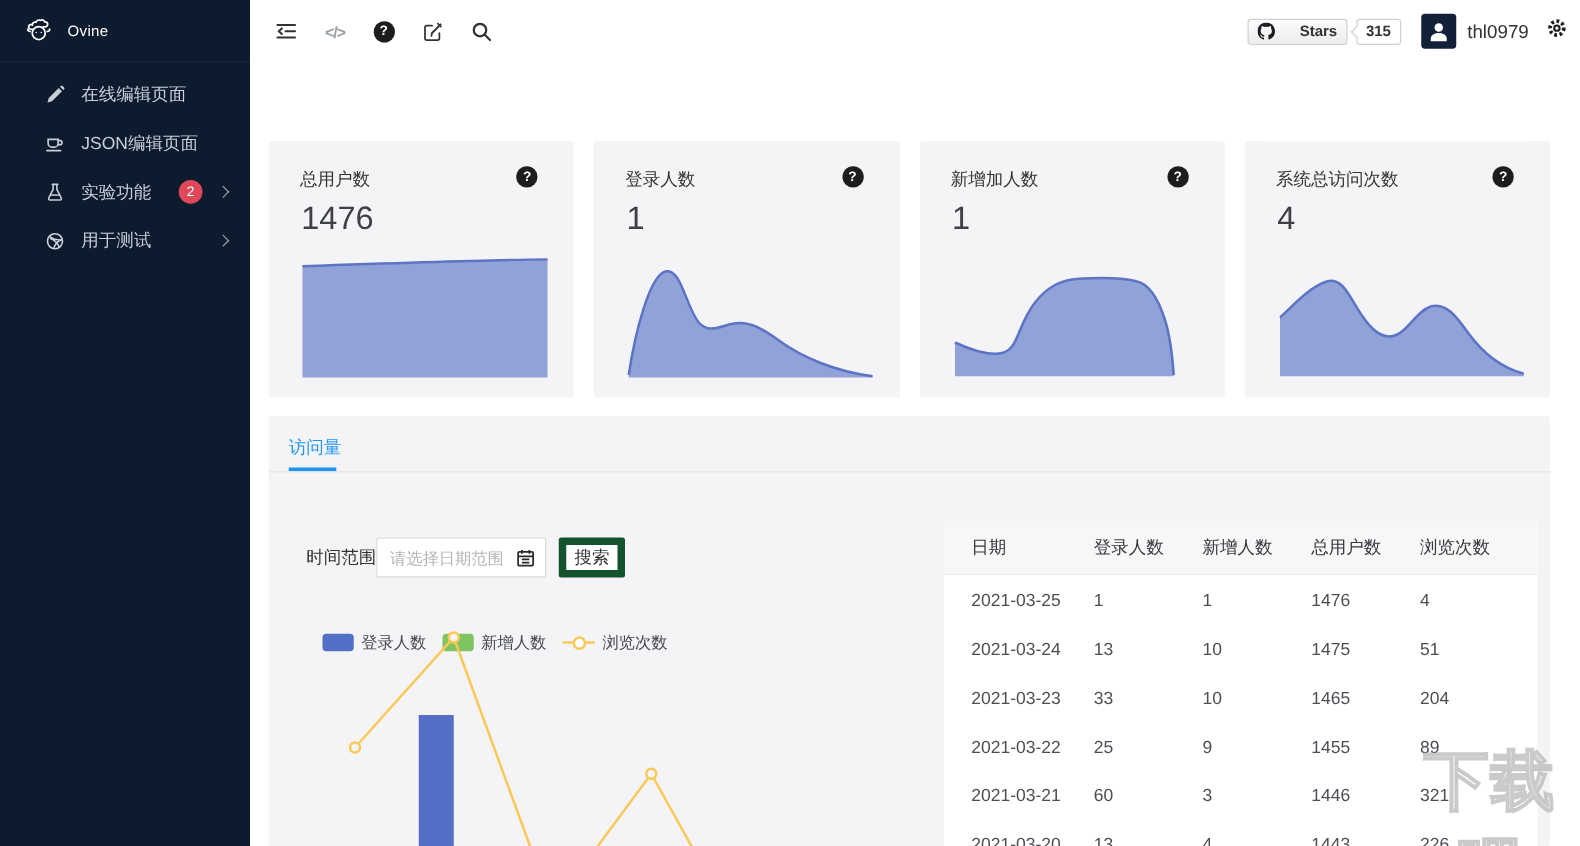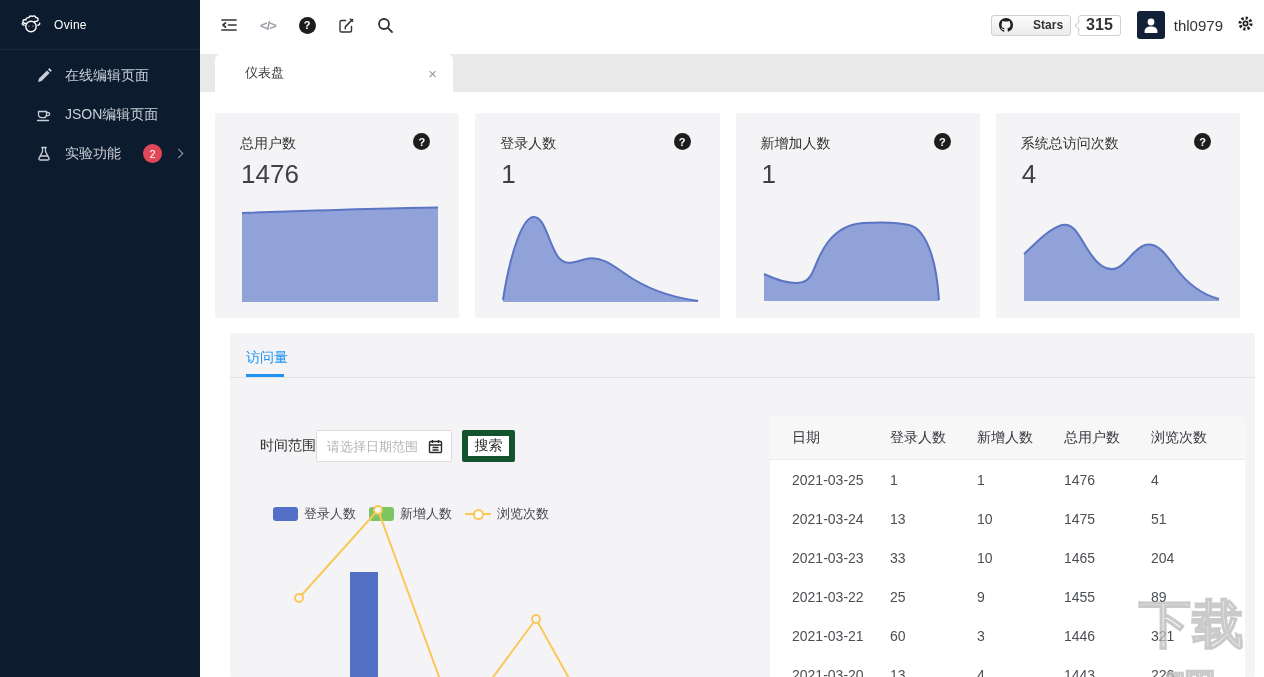--- a/index.html
+++ b/index.html
@@ -35,21 +35,21 @@
   .code-glyph { color:#9aa0a6; font-size:13px; font-weight:bold; letter-spacing:-1px; }
   .help-circle { width:17px; height:17px; border-radius:50%; background:#1d1d1d;
     color:#fff; font-size:11px; font-weight:bold; display:flex;
     align-items:center; justify-content:center; }
   .tb-right { margin-left:auto; display:flex; align-items:center; padding-right:10px; }
   .gh { display:flex; align-items:center; cursor:pointer; }
   .gh-btn { display:flex; align-items:center; gap:20px; height:21px; padding:0 7px;
     border:1px solid #d0d0d0; border-radius:3px; font-size:12px; font-weight:bold;
     color:#333; background:linear-gradient(#fcfcfc,#ececec); }
   .gh-count { position:relative; margin-left:7px; height:21px; padding:0 7px;
-    border:1px solid #d0d0d0; border-radius:3px; background:#fff; font-size:16px;
+    border:1px solid #d0d0d0; border-radius:3px; background:#fff; font-size:12px;
     font-weight:bold; color:#333; display:flex; align-items:center;text-align:center; }
   .gh-count::before { content:""; position:absolute; left:-3.5px; top:6px;
     width:6px; height:6px; background:#fff; border-left:1px solid #d0d0d0;
     border-bottom:1px solid #d0d0d0; transform:rotate(45deg); }
   .avatar { width:28px; height:28px; margin-left:16px; border-radius:3px;
     background:#122038; display:flex; align-items:center; justify-content:center;
     cursor:pointer; }
   .username { margin-left:9px; font-size:15px; color:#333; cursor:pointer; }
   .tb-gear { margin-left:14px; cursor:pointer; }
 
@@ -68,21 +68,21 @@
   
   .cards { position:absolute; left:15px; top:21px; right:24px; height:205px;
     display:flex; gap:16px; }
   .card { position:relative; flex:1; background:#f4f4f6; border-radius:2px; }
   .card-title { position:absolute; left:25px; top:22px; font-size:14px; color:#333; }
   .card-help { position:absolute; right:29px; top:20px; }
   .card-value { position:absolute; left:26px; top:46px; font-size:26px; color:#3d4045; }
   .spark { position:absolute; left:25px; bottom:14px; }
 
   
-  .panel { position:absolute; left:30px; top:241px; width:1025px; height:344px;
+  .panel { position:absolute; left:15px; top:241px; width:1025px; height:344px;
     background:#f4f4f6; border-radius:2px; overflow:hidden; }
   .panel-tab { position:absolute; left:16px; top:16px; font-size:14px;
     color:#2395f1; cursor:pointer; }
   .panel-tab-underline { position:absolute; left:16px; top:41px; width:38px;
     height:3px; background:#1e93f4; }
   .panel-sep { position:absolute; left:0; top:44px; width:100%; height:1px;
     background:#e3e3e6; }
 
   .filter-row { position:absolute; left:30px; top:97px; display:flex;
     align-items:center; }
@@ -174,20 +174,30 @@
             <path d="M5.8 1.5h4.4M6.5 1.5v4L3 12.4a1.1 1.1 0 0 0 1 1.6h8a1.1 1.1 0 0 0 1-1.6L9.5 5.5v-4"></path>
             <path d="M4.5 10h7"></path>
           </svg>
         </span>
         <span>实验功能</span>
         <span class="badge">2</span>
         <span class="chev"></span>
       </div>
 
 
+      <div class="menu-item">
+        <span class="mi-icon">
+          <svg width="16" height="16" viewBox="0 0 16 16" fill="none" stroke="#c9cfd8" stroke-width="1.3">
+            <circle cx="8" cy="8" r="6"></circle>
+            <path d="M3.4 3.8c2.4 2 6 3.4 10.4 3.2M11.6 13.2C10.4 9.8 8 7 4 5.6M7 14c.8-3.6 3-6.4 7-7.4"></path>
+          </svg>
+        </span>
+        <span>用于测试</span>
+        <span class="chev"></span>
+      </div>
 
     </div>
   </div>
 
   <div class="topbar">
     <div class="tb-left">
       <span class="tb-icon">
         <svg width="18" height="18" viewBox="0 0 18 18" fill="none" stroke="#333" stroke-width="1.7" stroke-linecap="round" stroke-linejoin="round">
           <path d="M2 4h14M8.5 9H16M2 14h14"></path>
             <path d="M5.5 6.8L3 9l2.5 2.2" fill="none"></path>
@@ -233,26 +243,20 @@
       <span class="username">thl0979</span>
       <span class="tb-gear">
         <svg width="17" height="17" viewBox="0 0 16 16" fill="none" stroke="#1d1d1d">
           <circle cx="8" cy="8" r="5.2" stroke-width="2.8" stroke-dasharray="2.1 1.9"></circle>
           <circle cx="8" cy="8" r="2" stroke-width="1.6"></circle>
         </svg>
       </span>
     </div>
   </div>
 
-  <div class="tabstrip">
-    <div class="tab">
-      <span>仪表盘</span>
-      <span class="tab-close">×</span>
-    </div>
-  </div>
 
   <div class="content">
 
     <div class="cards">
 
       <div class="card">
         <span class="card-title">总用户数</span>
         <span class="card-help help-circle">?</span>
         <span class="card-value">1476</span>
         <svg class="spark" width="200" height="100" viewBox="0 0 200 100">

